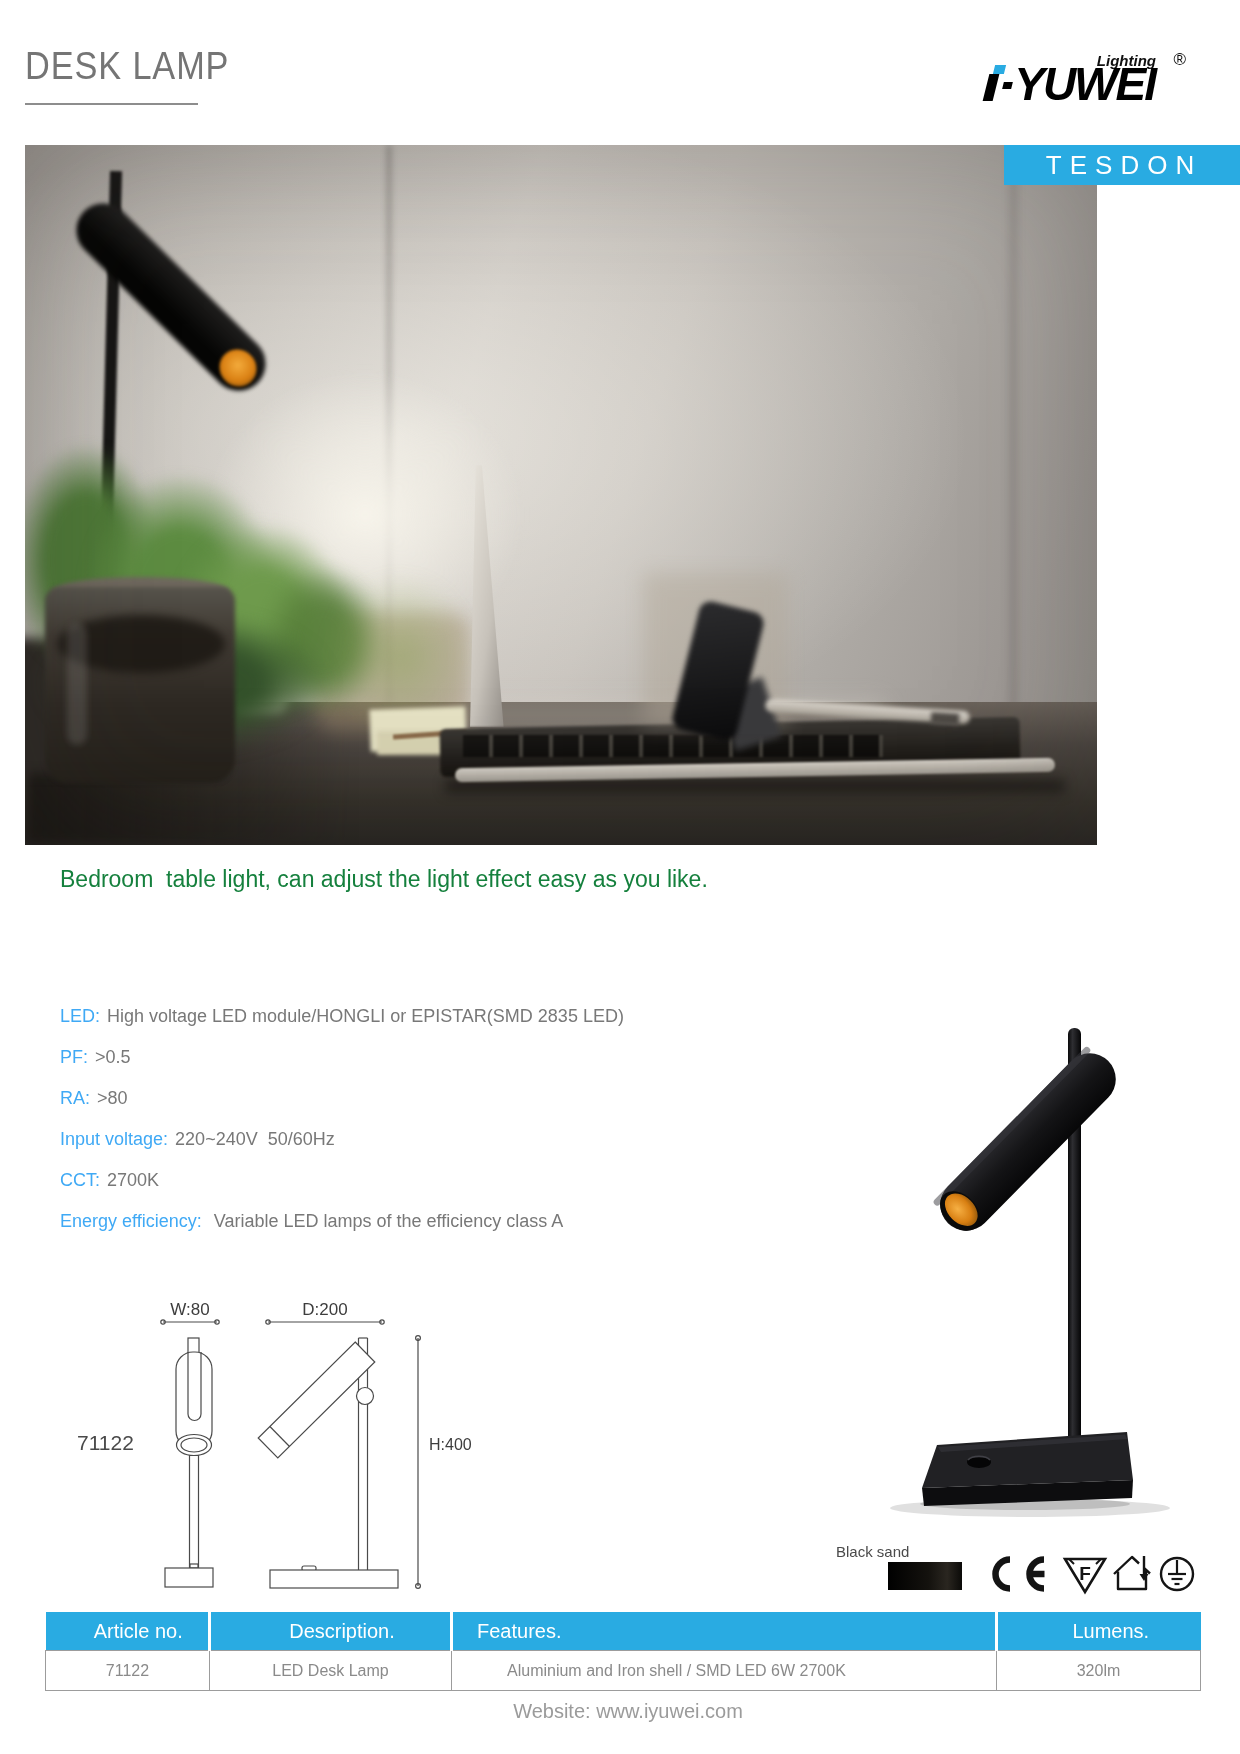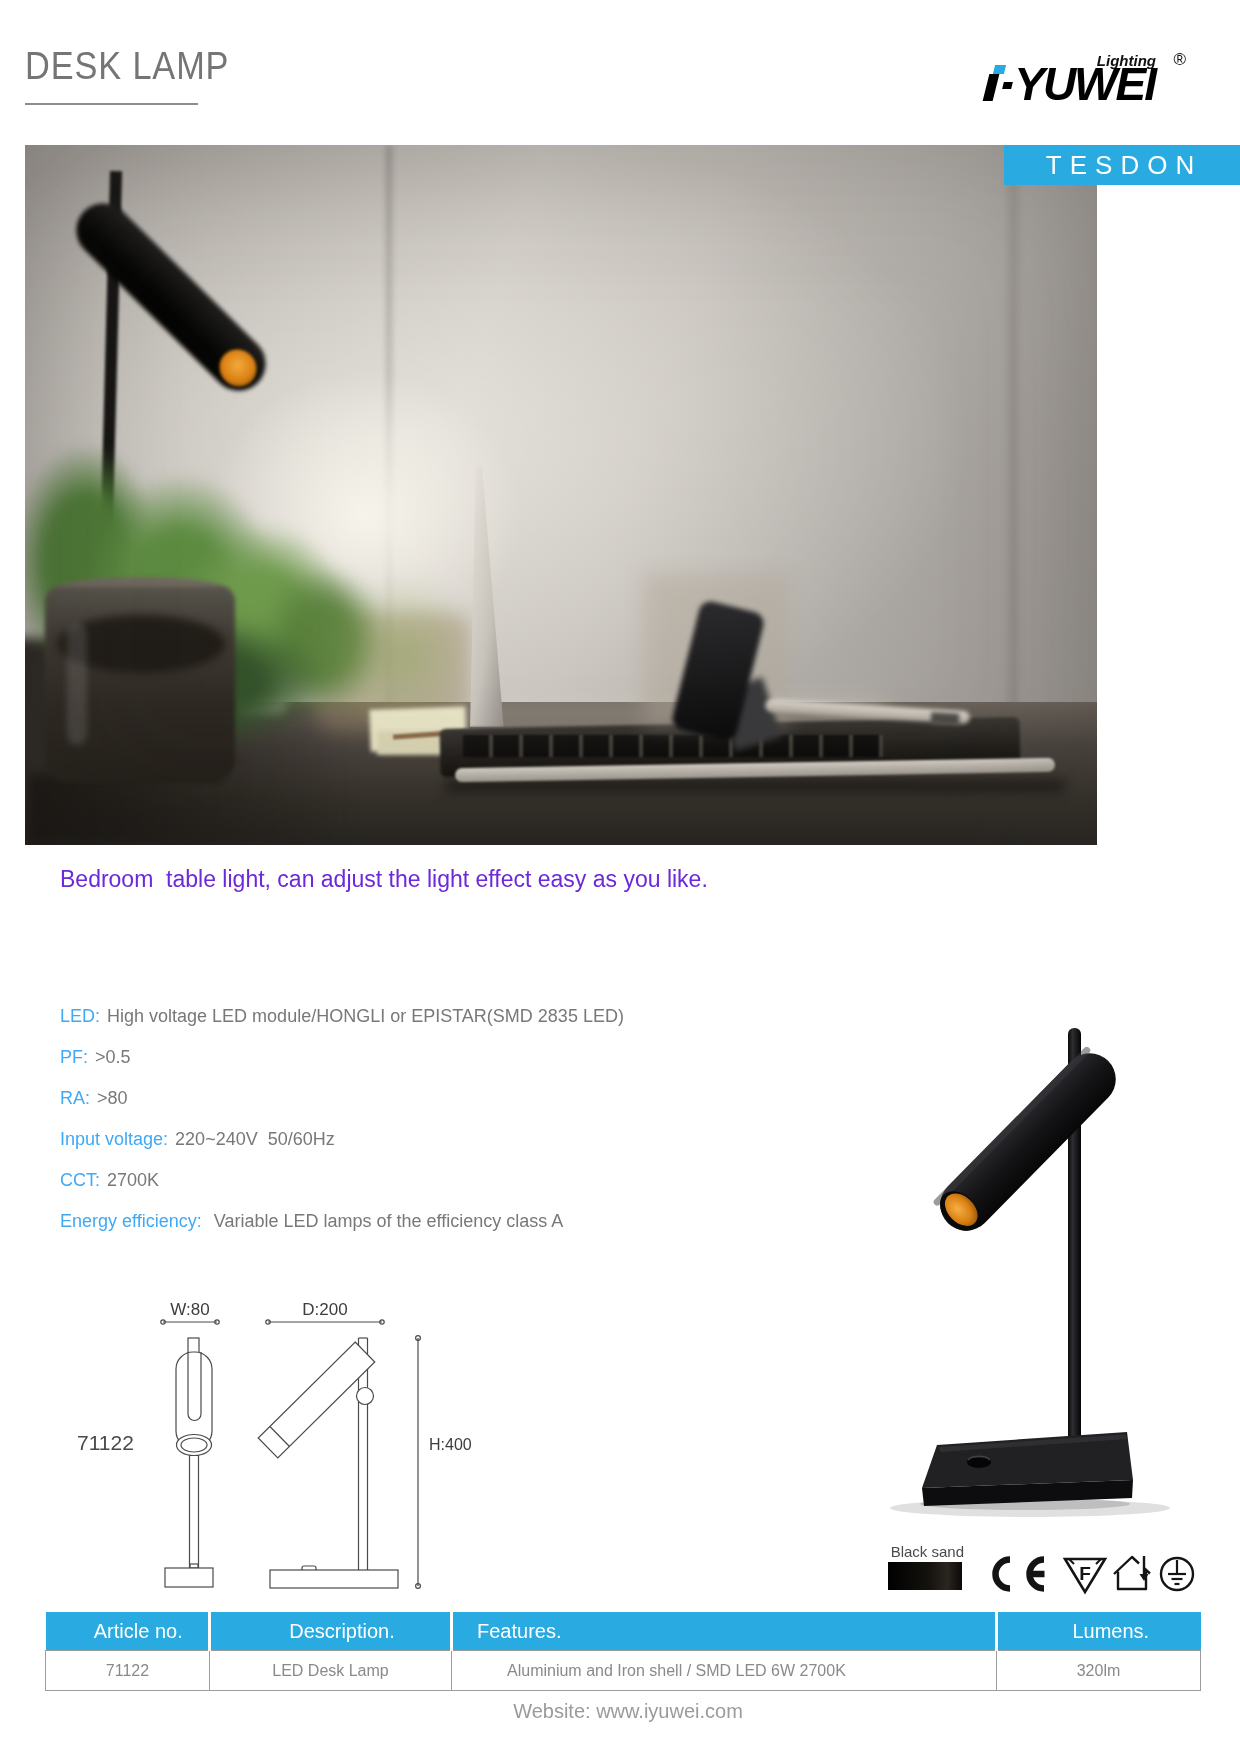--- a/index.html
+++ b/index.html
@@ -110,30 +110,30 @@
       filter:blur(2px);}
   .pen-band{left:906px;top:568px;width:28px;height:12px;background:#4e4a45;
       transform:rotate(3.5deg);filter:blur(2px);}
   .vignette{inset:0;box-shadow:inset 0 0 150px rgba(50,46,42,.3);}
 
   .tesdon{left:1004px;top:145px;width:236px;height:40px;background:#29abe2;color:#fff;
       display:flex;align-items:center;justify-content:center;font-size:26px;
       letter-spacing:8px;padding-left:4px;box-sizing:border-box;}
 
   
-  .caption{left:60px;top:866px;font-size:23px;color:#6d28d9;white-space:pre-wrap;}
+  .caption{left:60px;top:866px;font-size:23px;color:#15803d;white-space:pre-wrap;}
   .specs{left:60px;top:996px;}
   .spec-line{font-size:18px;line-height:41px;white-space:pre-wrap;}
   .spec-line .lab{color:#3fa9f5;}
   .spec-line .val{color:#787878;margin-left:7px;}
 
   
   .drawing-svg{left:55px;top:1292px;}
   .product-svg{left:775px;top:898px;}
-  .swatch-label{left:886px;top:1543px;width:78px;text-align:right;font-size:15px;color:#4a4a4a;}
+  .swatch-label{left:836px;top:1543px;width:78px;text-align:left;font-size:15px;color:#4a4a4a;}
   .swatch{left:888px;top:1562px;width:74px;height:28px;
       background:linear-gradient(90deg,#000 0%,#14120e 55%,#2a2620 80%,#0b0a08 100%);}
   .certs-svg{left:985px;top:1552px;}
 
   
   .spec-table{position:absolute;left:45px;top:1612px;width:1155px;border-collapse:collapse;
       table-layout:fixed;}
   .spec-table th{background:#29abe2;color:#fff;font-weight:400;font-size:20px;height:36px;
       border-right:3px solid #fff;text-align:center;padding-left:24px;}
   .spec-table th:last-child{border-right:none;}

